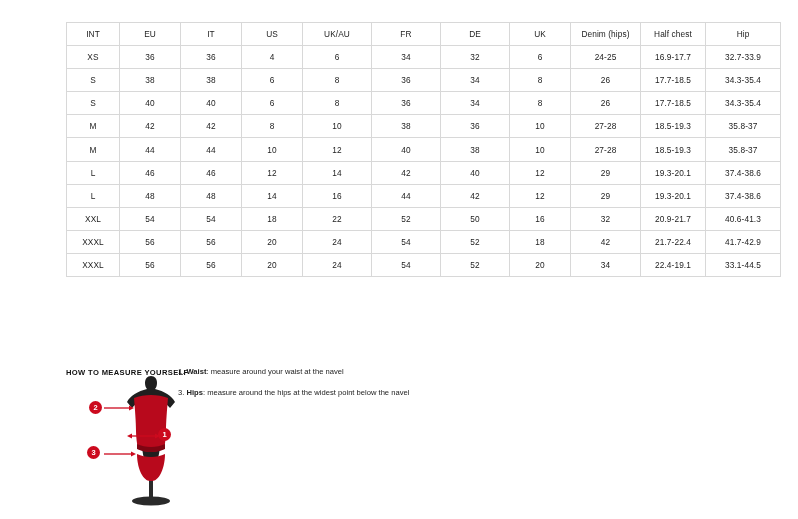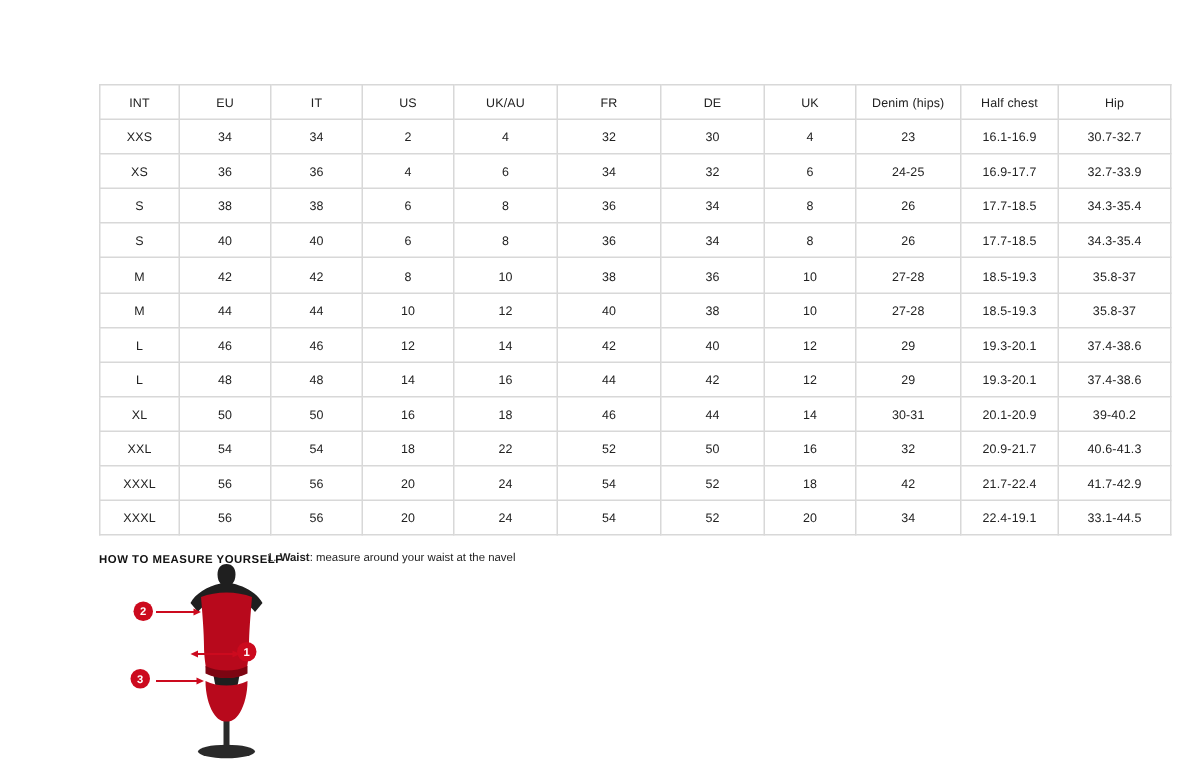--- a/index.html
+++ b/index.html
@@ -23,21 +23,20 @@
   .table-wrap {
     position: absolute;
     left: 66px;
     top: 22px;
     width: 664px;
   }
   table.size-table {
     border-collapse: collapse;
     width: 664px;
     table-layout: fixed;
-    margin-top: 34px;
   }
   table.size-table td,
   table.size-table th {
     border: 1px solid #d8d8d8;
     height: 23.1px;
     text-align: center;
     vertical-align: middle;
     font-size: 8.3px;
     font-weight: normal;
     color: #222;
@@ -139,33 +138,20 @@
             <th>FR</th>
             <th>DE</th>
             <th>UK</th>
             <th>Denim (hips)</th>
             <th>Half chest</th>
             <th>Hip</th>
           </tr>
       </thead>
       <tbody id="tbody">
           <tr>
-            <td>XXS</td>
-            <td>34</td>
-            <td>34</td>
-            <td>2</td>
-            <td>4</td>
-            <td>32</td>
-            <td>30</td>
-            <td>4</td>
-            <td>23</td>
-            <td>16.1-16.9</td>
-            <td>30.7-32.7</td>
-          </tr>
-          <tr>
             <td>XS</td>
             <td>36</td>
             <td>36</td>
             <td>4</td>
             <td>6</td>
             <td>34</td>
             <td>32</td>
             <td>6</td>
             <td>24-25</td>
             <td>16.9-17.7</td>
@@ -243,33 +229,20 @@
             <td>14</td>
             <td>16</td>
             <td>44</td>
             <td>42</td>
             <td>12</td>
             <td>29</td>
             <td>19.3-20.1</td>
             <td>37.4-38.6</td>
           </tr>
           <tr>
-            <td>XL</td>
-            <td>50</td>
-            <td>50</td>
-            <td>16</td>
-            <td>18</td>
-            <td>46</td>
-            <td>44</td>
-            <td>14</td>
-            <td>30-31</td>
-            <td>20.1-20.9</td>
-            <td>39-40.2</td>
-          </tr>
-          <tr>
             <td>XXL</td>
             <td>54</td>
             <td>54</td>
             <td>18</td>
             <td>22</td>
             <td>52</td>
             <td>50</td>
             <td>16</td>
             <td>32</td>
             <td>20.9-21.7</td>
@@ -337,15 +310,16 @@
       </g>
       <polygon points="40,86 35,83.6 35,88.4" fill="#cc0a1e"></polygon>
     </svg>
     <div class="dot dot1">1</div>
     <div class="dot dot2">2</div>
     <div class="dot dot3">3</div>
   </div>
 
   <div class="instructions" id="instr">
       <p><span>1. </span><b>Waist</b><span>: measure around your waist at the navel</span></p>
+      <p><span>3. </span><b>Hips</b><span>: measure around the hips at the widest point below the navel</span></p>
     </div>
 
 </div>
 
 </body></html>

